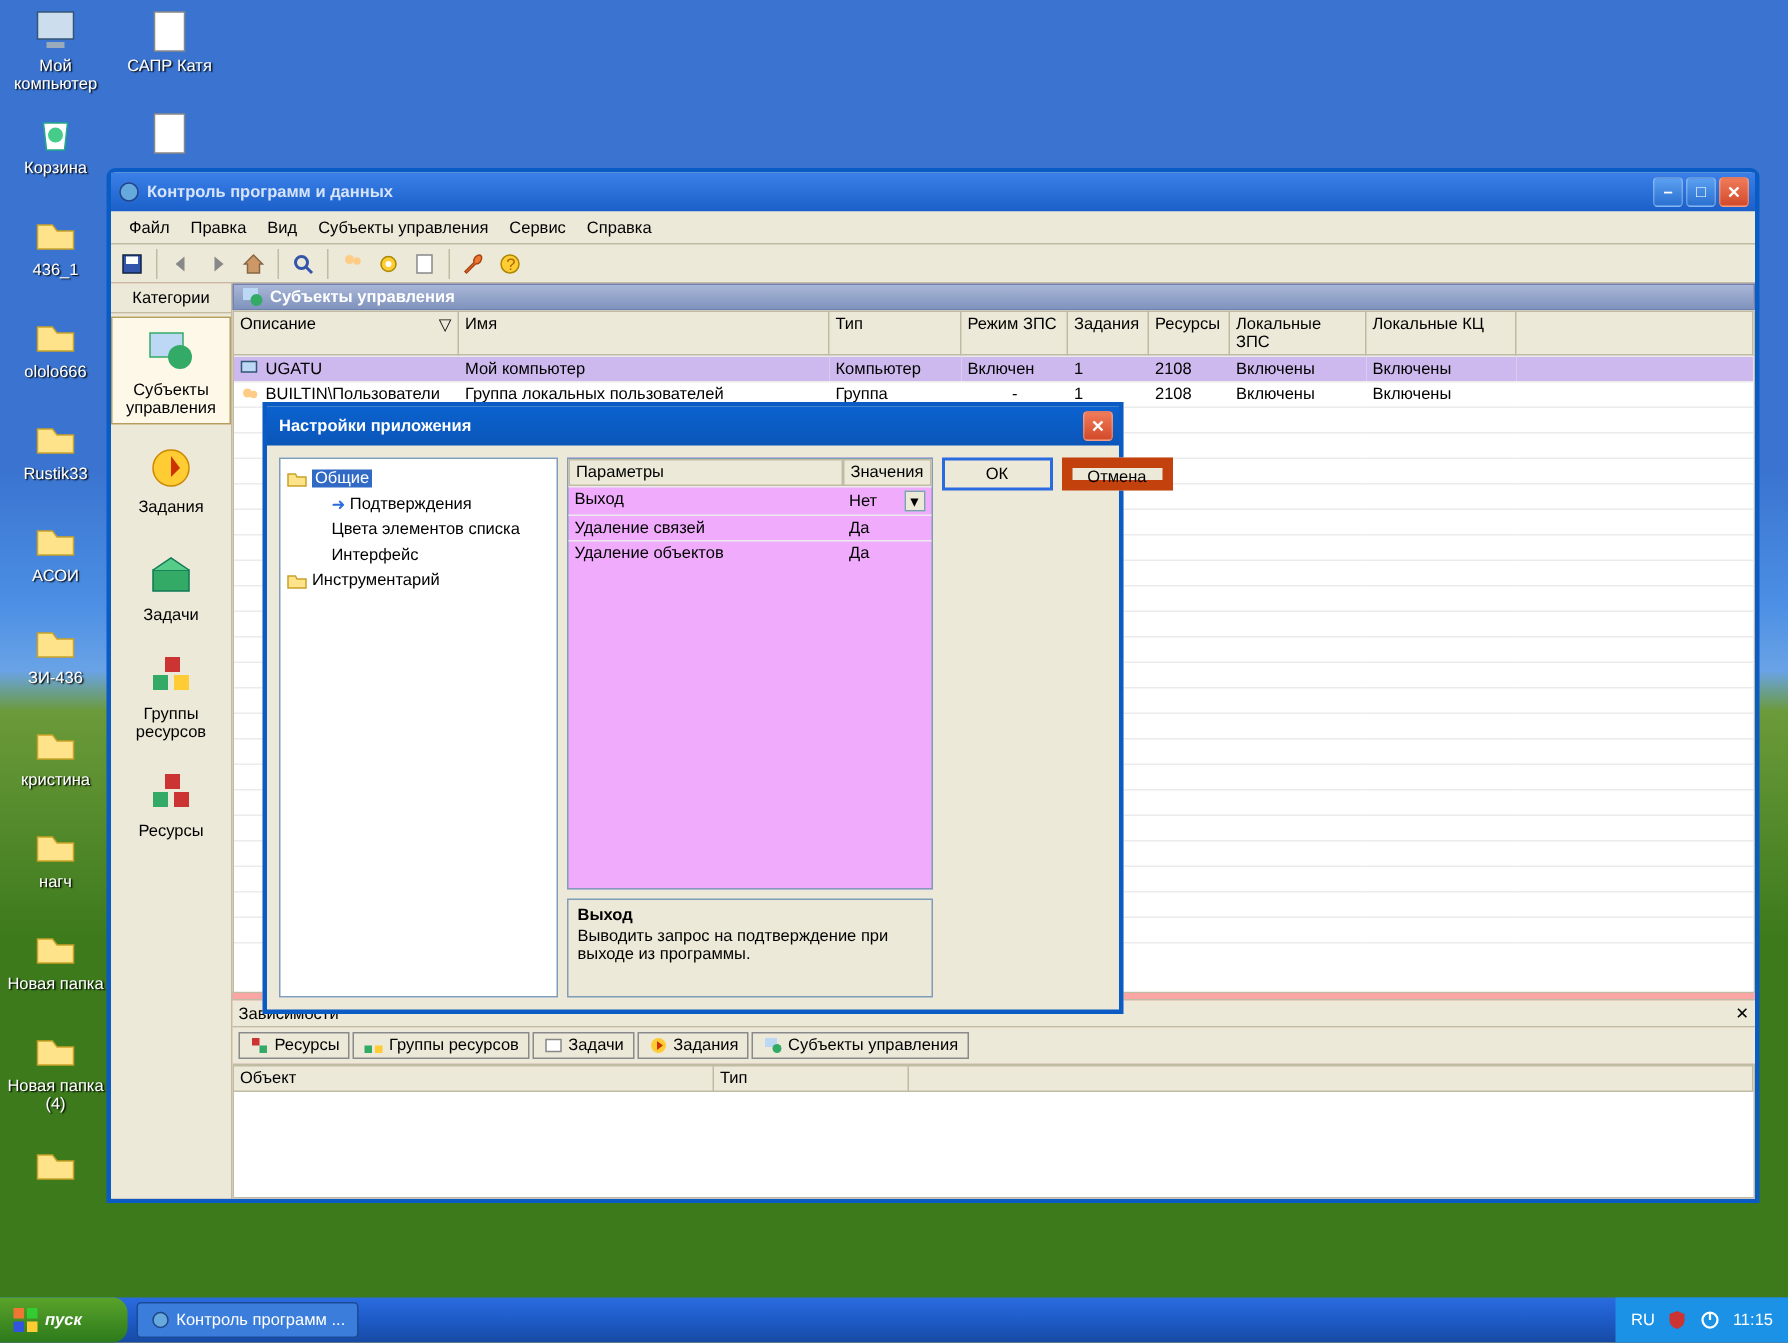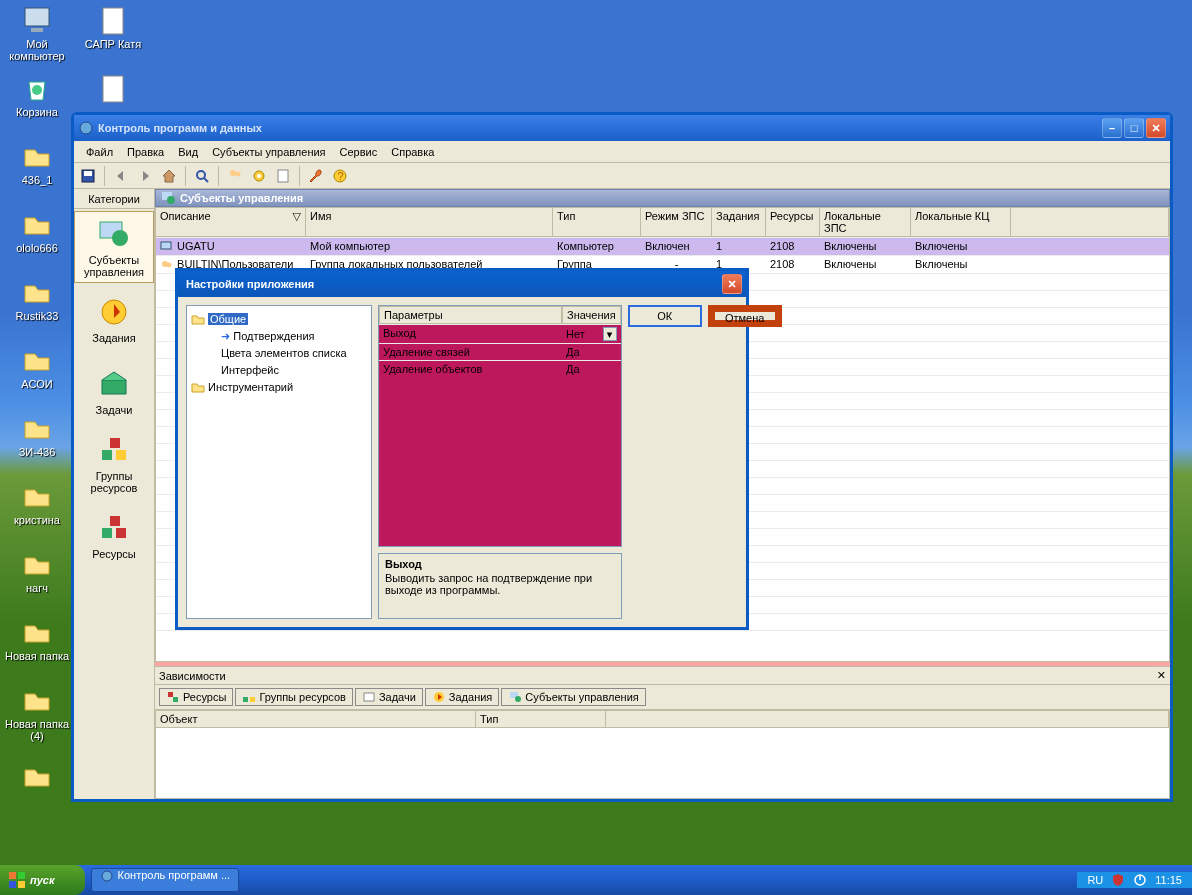--- a/index.html
+++ b/index.html
@@ -7,22 +7,22 @@
 
 
 .desktop { position: absolute; inset: 0; background: linear-gradient(#3a74d0 0 35%, #4c8fe4 45%, #6aa3e6 50%, #6b9a3a 53%, #3c7a1c 70%); }
 .di { position: absolute; width: 74px; text-align: center; color: #fff; text-shadow: 1px 1px 1px #000; cursor: default; }
 .di svg { display: block; margin: 0 auto 2px; }
 .di span { display: block; line-height: 12px; }
 
 
 .taskbar { position: absolute; left: 0; right: 0; bottom: 0; height: 30px; background: linear-gradient(#2a6bdf, #1e5bc7 50%, #174aa3); display: flex; align-items: center; color: #fff; }
 .start { height: 30px; background: linear-gradient(#5aa32a, #2c7a1c); border-radius: 0 10px 10px 0; padding: 0 30px 0 8px; display: flex; align-items: center; gap: 4px; font-weight: bold; font-style: italic; font-size: 14px; }
-.tbtn { margin-left: 6px; height: 24px; background: #3a7ddb; border: 1px solid #1a4a9a; border-radius: 3px; padding: 0 8px; display: flex; align-items: flex-start; gap: 4px; color: #fff; }
-.tray { margin-left: auto; height: 16px; background: #1c92e6; display: flex; align-items: center; gap: 8px; padding: 0 10px; font-size: 11px; }
+.tbtn { margin-left: 6px; height: 24px; background: #3a7ddb; border: 1px solid #1a4a9a; border-radius: 3px; padding: 0 8px; display: flex; align-items: center; gap: 4px; color: #fff; }
+.tray { margin-left: auto; height: 30px; background: #1c92e6; display: flex; align-items: center; gap: 8px; padding: 0 10px; font-size: 11px; }
 
 
 .win { position: absolute; border: 3px solid #0a5bc4; border-radius: 6px 6px 0 0; background: #ece9d8; display: flex; flex-direction: column; }
 .win.main { left: 71px; top: 112px; width: 1102px; height: 690px; border-color: #0a5bc4; }
 .tbar { height: 26px; background: linear-gradient(#3b80e8, #1b5fc8); display: flex; align-items: center; padding: 0 4px; color: #d6e4fb; font-weight: bold; }
 .tbar .ttl { margin-left: 4px; }
 .wbtns { margin-left: auto; display: flex; gap: 2px; }
 .wbtn { width: 20px; height: 20px; border: 1px solid #fff4; border-radius: 3px; display: flex; align-items: center; justify-content: center; color: #fff; font-weight: bold; background: linear-gradient(#5ba0f0, #2a70d0); }
 .wbtn.close { background: linear-gradient(#f07b59, #d24a2a); }
 
@@ -60,29 +60,29 @@
 .depgh { display: grid; grid-template-columns: 320px 130px 1fr; background: #ece9d8; }
 .depgh div { border: 1px solid #c0bca4; border-left: none; padding: 2px 4px; }
 
 .status { height: 20px; display: flex; align-items: center; border-top: 1px solid #c0bca4; padding: 0 4px; gap: 4px; }
 .spane { border: 1px solid #c0bca4; height: 17px; padding: 0 4px; line-height: 15px; }
 .spane.f1 { flex: 1; }
 
 
 .dlg { position: absolute; border: 3px solid #0a5bc4; background: #ece9d8; }
 .dlg .tbar { background: linear-gradient(#0b62d0, #0b56b8); color: #fff; }
-.dlg.settings { left: 175px; top: 268px; width: 574px; height: 362px; }
+.dlg.settings { left: 175px; top: 268px; width: 574px; height: 408px; }
 .dlgbody { padding: 8px; display: flex; gap: 6px; height: calc(100% - 26px); }
 .dlgtop { flex: 1; display: flex; gap: 6px; min-height: 0; }
 .tree { width: 186px; border: 1px solid #7f9db9; background: #fff; padding: 4px; }
 .tn { display: flex; align-items: center; gap: 3px; height: 16px; margin: 1px 0; cursor: default; }
 .tn .sel { background: #316ac5; color: #fff; padding: 0 2px; }
 .tn.ind2 { margin-left: 30px; }
 .params { flex: 1; display: flex; flex-direction: column; gap: 6px; min-width: 0; }
-.pgrid { flex: 1; border: 1px solid #7f9db9; background: #be185d; }
+.pgrid { flex: 1; border: 1px solid #7f9db9; background: #f0abfc; }
 .pgh { display: grid; grid-template-columns: 183px 1fr; background: #ece9d8; }
 .pgh div { border: 1px solid #c0bca4; padding: 2px 4px; }
 .pr { display: grid; grid-template-columns: 183px 1fr; }
 .pr div { padding: 2px 4px; border-top: 1px solid #ebebeb; }
 .pr .val { display: flex; justify-content: space-between; align-items: center; }
 .dd { width: 14px; height: 14px; background: #ece9d8; border: 1px solid #7f9db9; display: flex; align-items: center; justify-content: center; }
 .desc { height: 66px; border: 1px solid #7f9db9; background: #ece9d8; padding: 4px 6px; }
 .desc b { display: block; margin-bottom: 2px; }
 .dlgbtns { display: flex; justify-content: flex-end; gap: 6px; }
 .btn { min-width: 74px; height: 22px; border: 7px solid #c2410c; background: #ece9d8; padding: 0 10px; cursor: default; }

